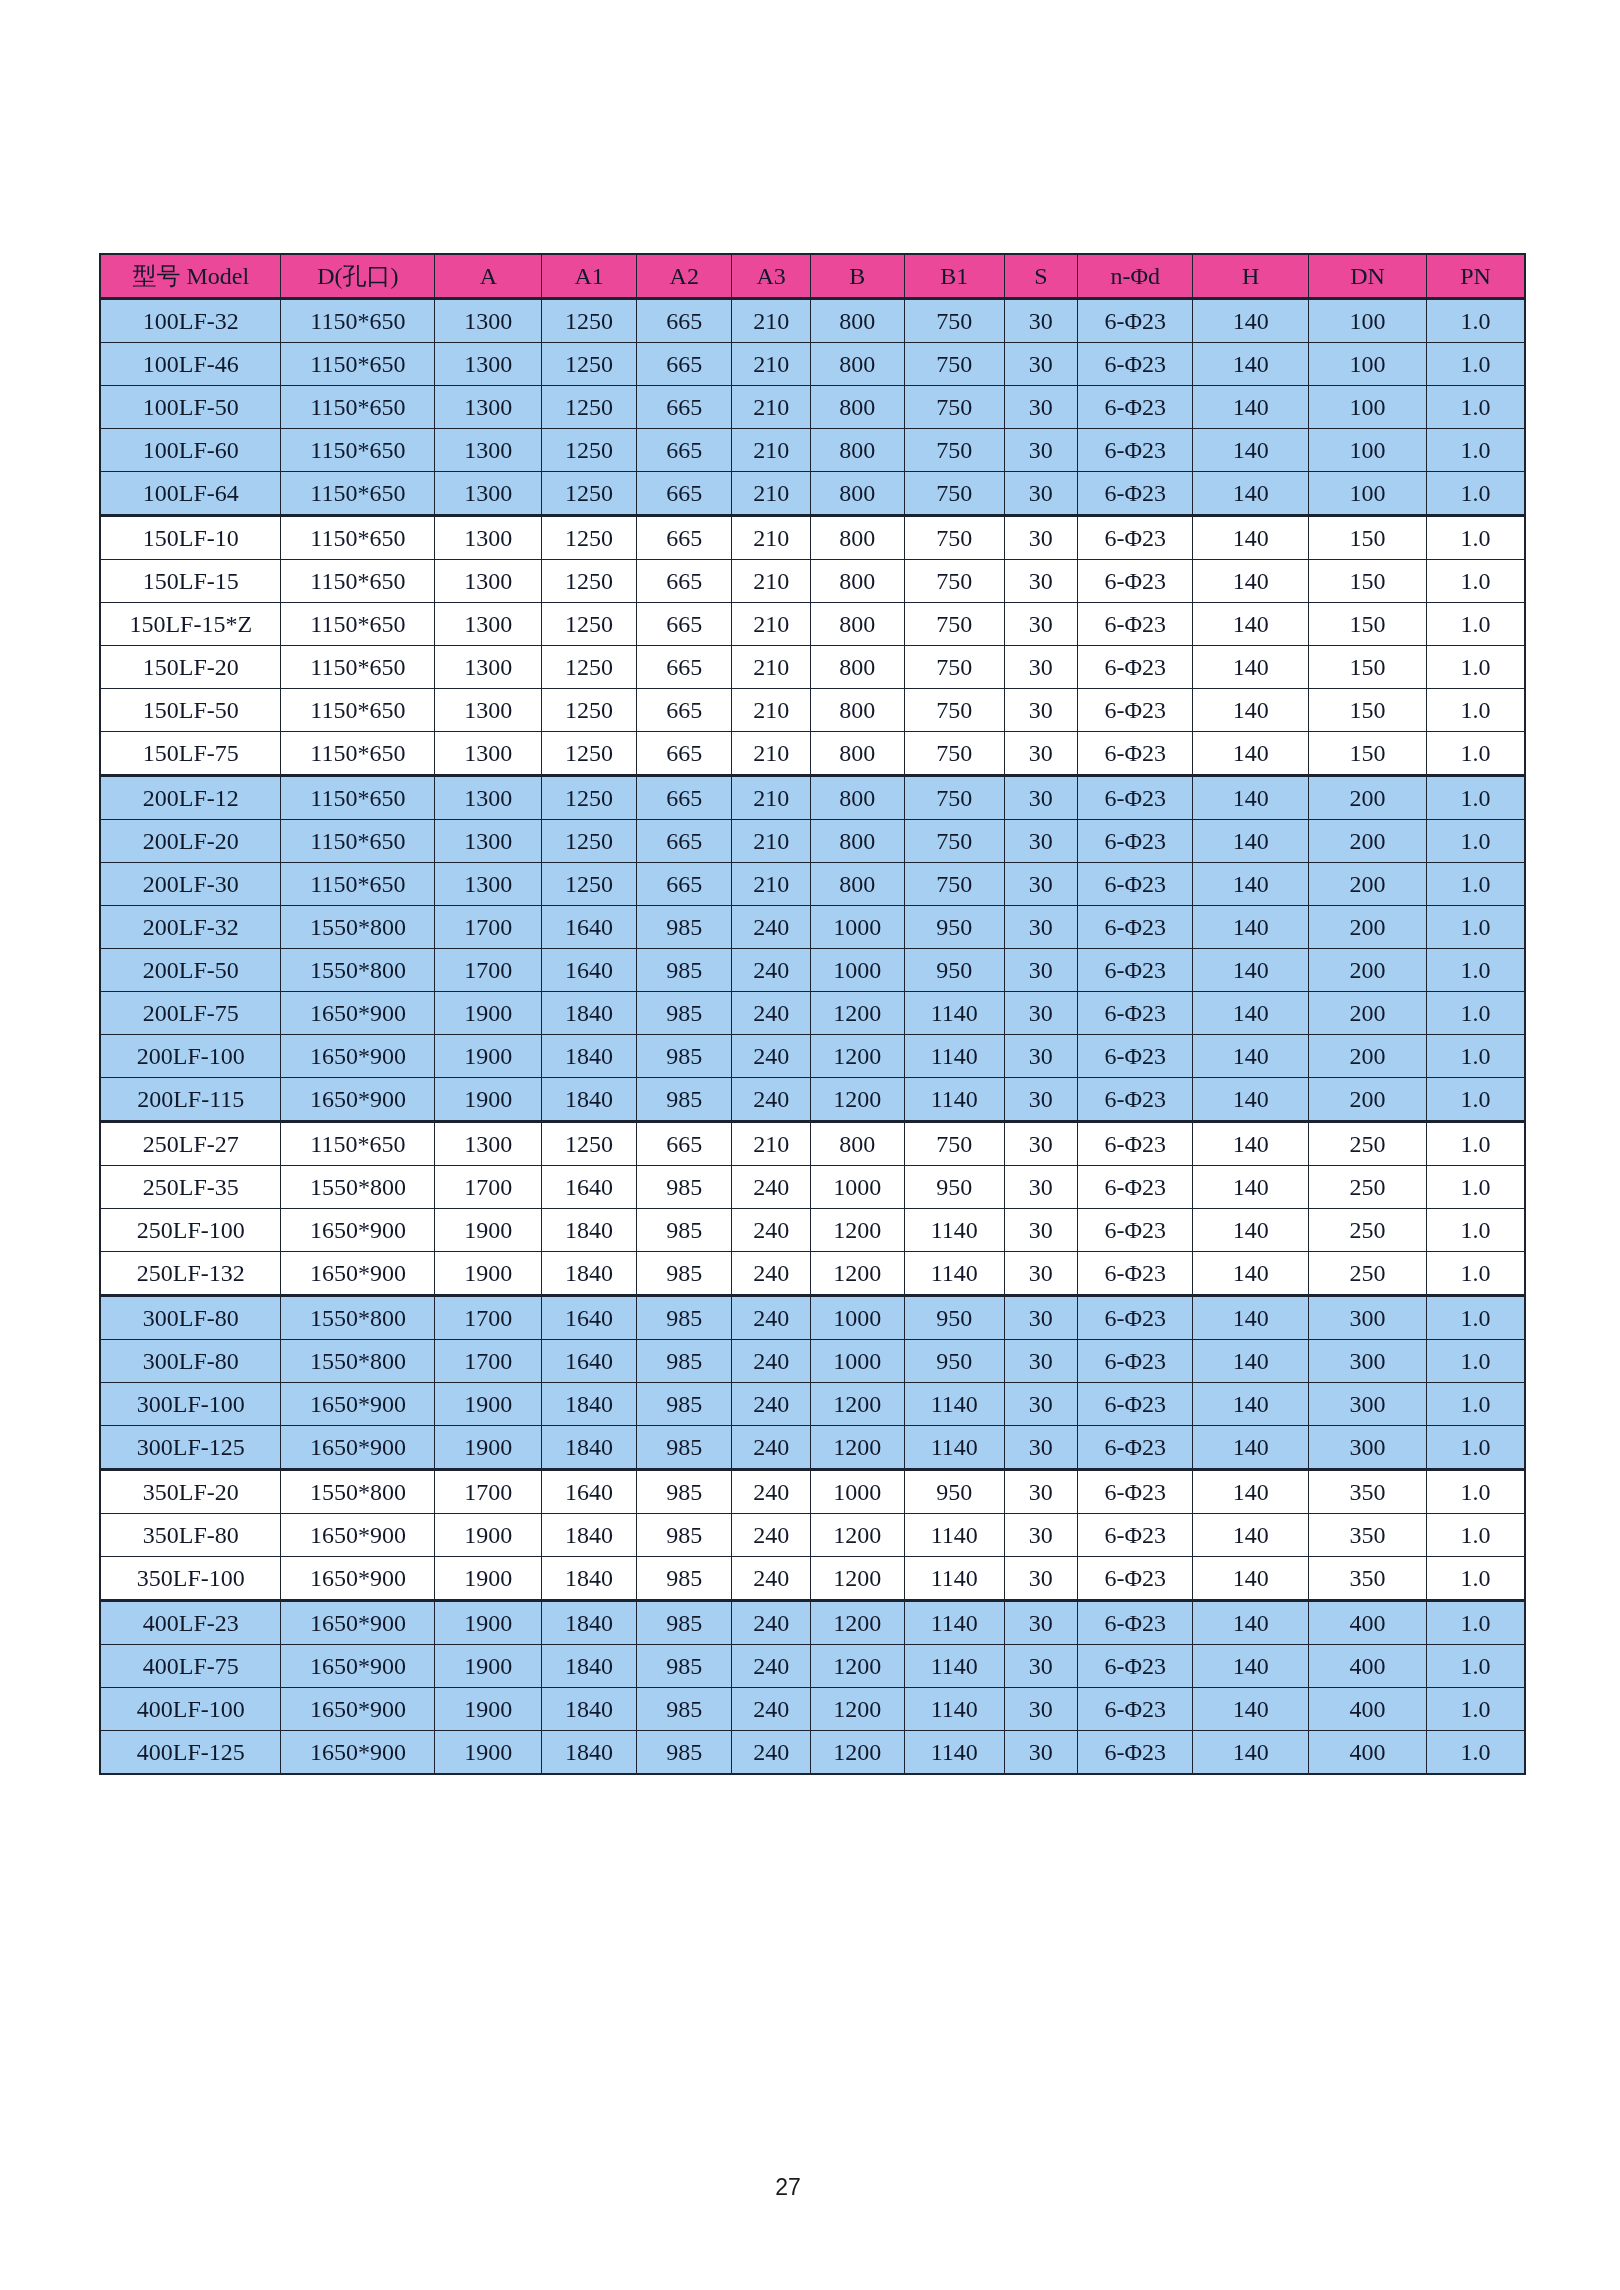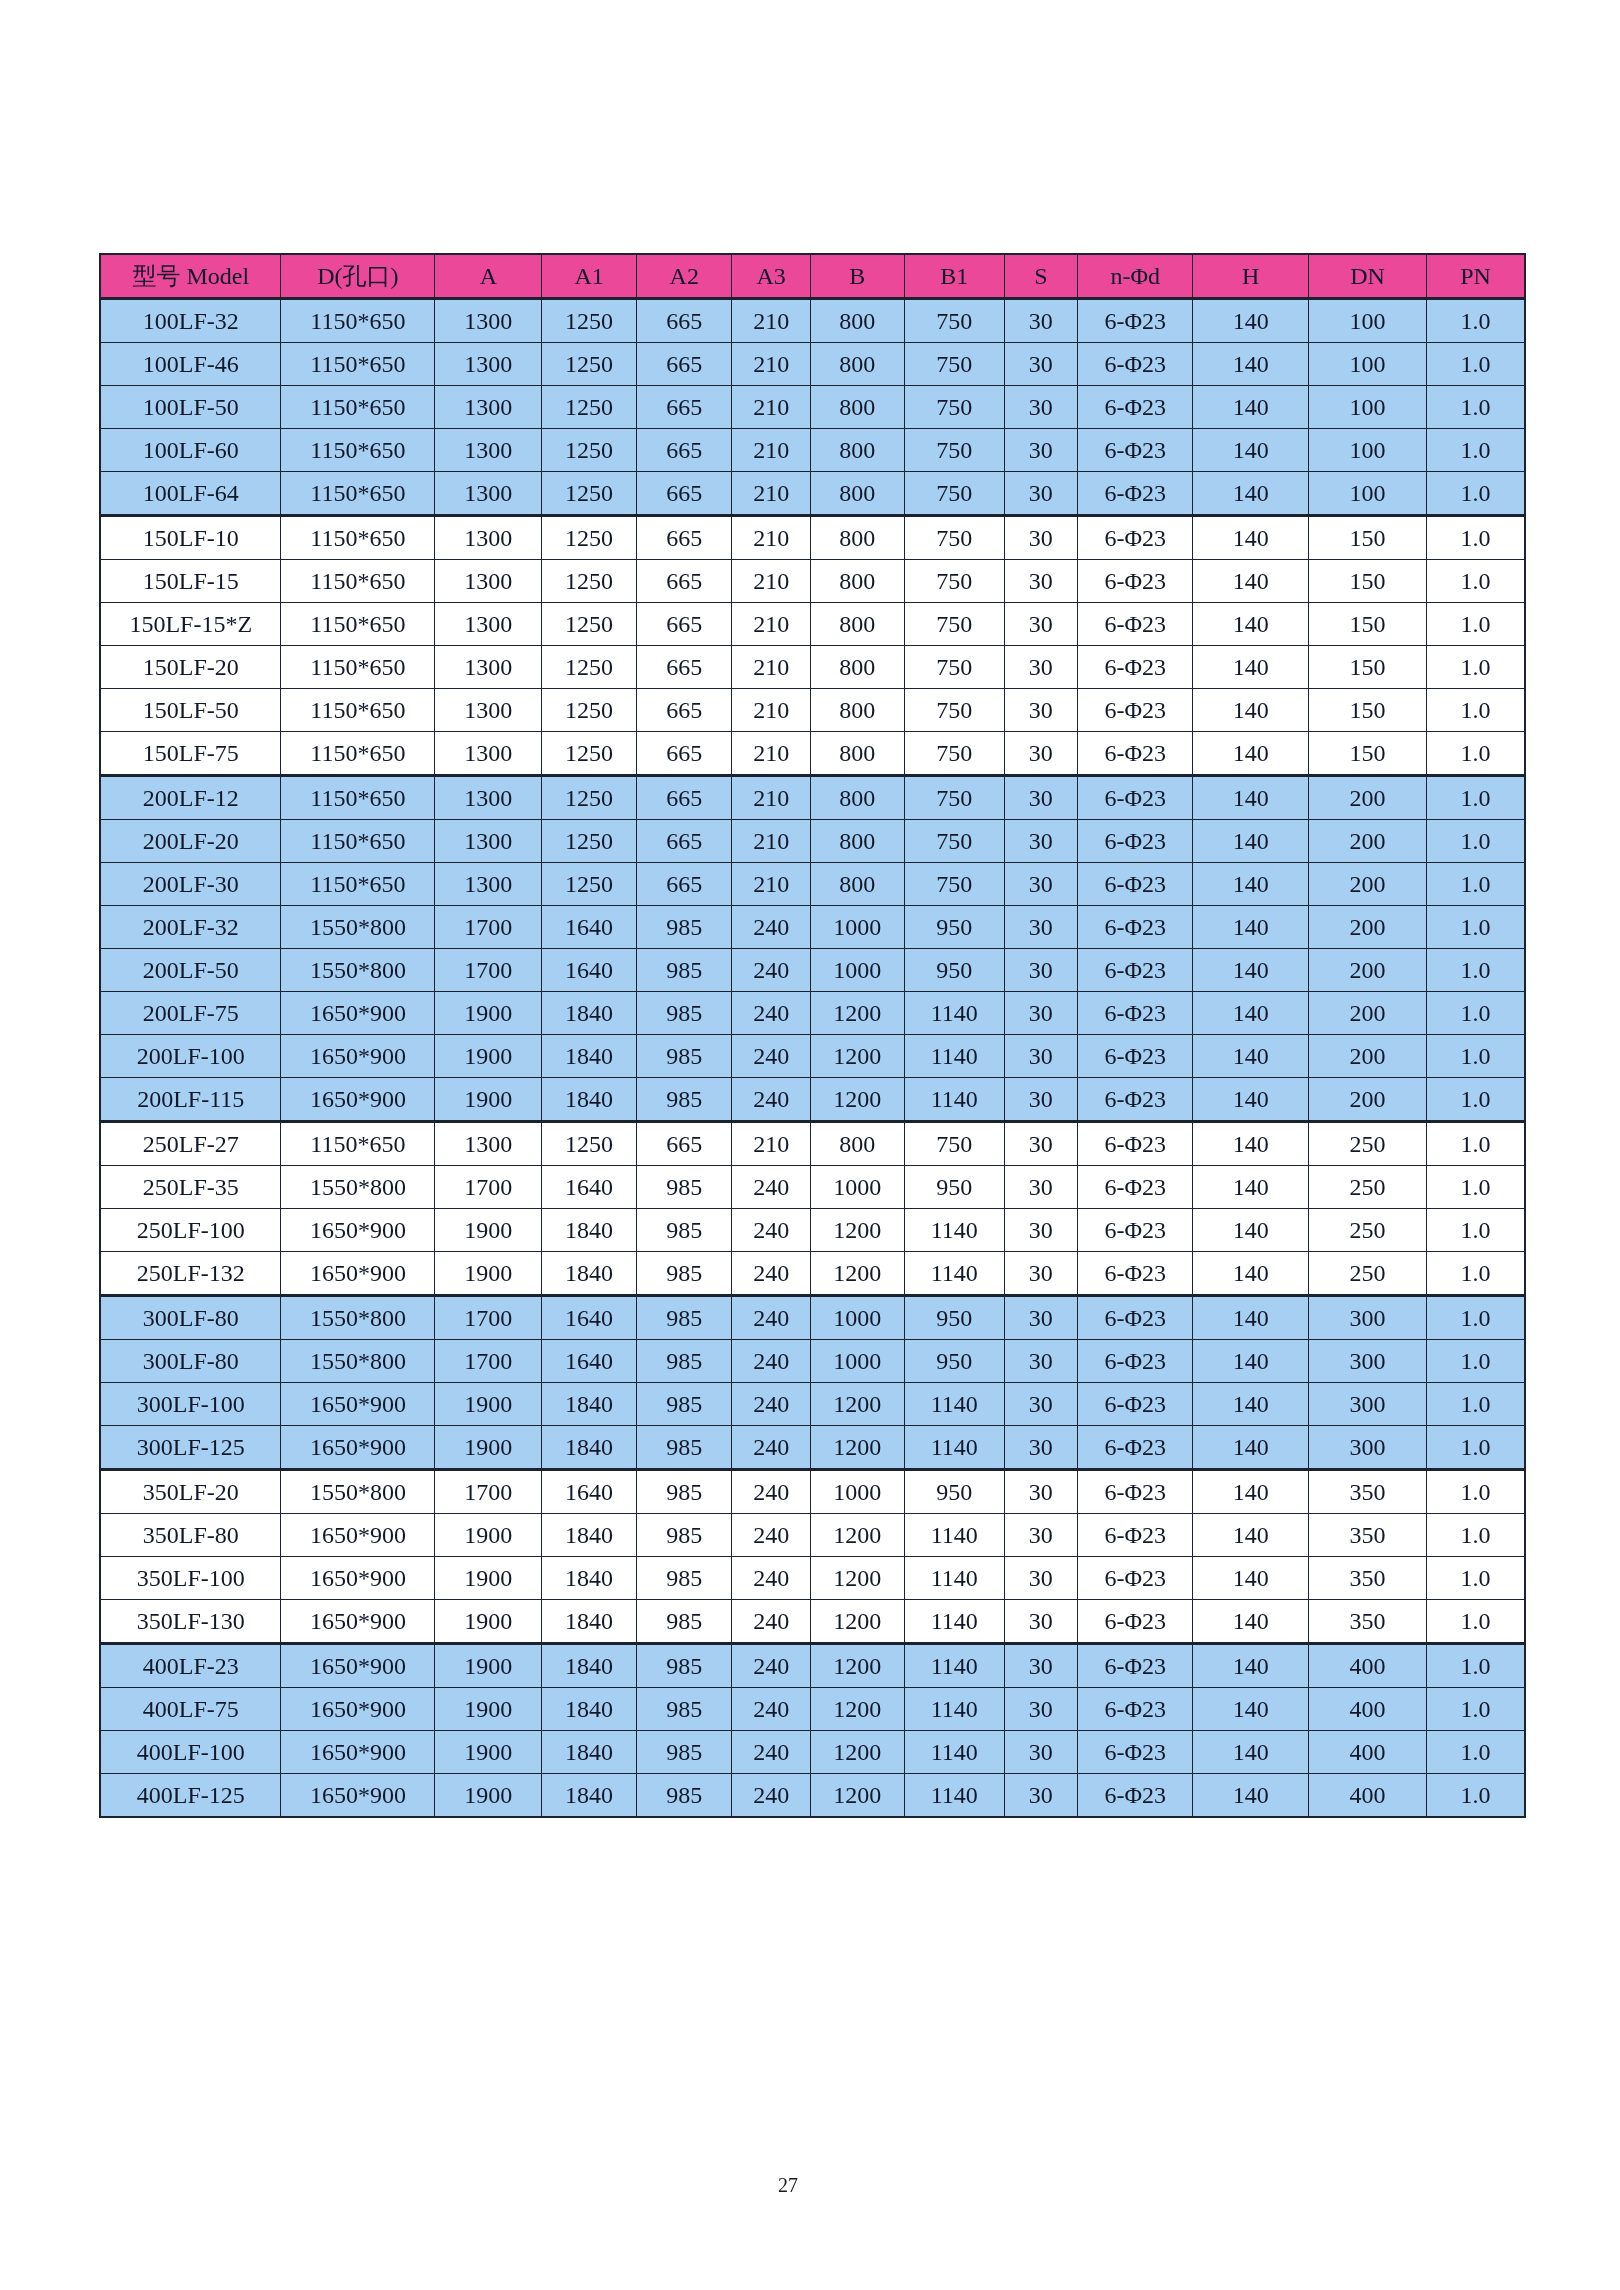--- a/index.html
+++ b/index.html
@@ -44,22 +44,22 @@
     background: #ec4899;
   }
   table.spec tr.hl td { background: #a6cff2; }
   table.spec tr.grp td { border-top-width: 3.6px; }
   .page-number {
     position: absolute;
     top: 2174px;
     left: 0;
     width: 1576px;
     text-align: center;
-    font-family: Liberation Serif, serif;
-    font-size: 20px;
+    font-family: Liberation Sans, sans-serif;
+    font-size: 23px;
     color: #1a1a1a;
   }
 </style>
 </head>
 <body>
 
 <div class="table-wrap">
   <table class="spec">
     <colgroup id="spec-cols">
         <col style="width: 12.7%;">
@@ -537,35 +537,20 @@
           <td>985</td>
           <td>240</td>
           <td>1200</td>
           <td>1140</td>
           <td>30</td>
           <td>6-Φ23</td>
           <td>140</td>
           <td>350</td>
           <td>1.0</td>
         </tr>
-        <tr>
-          <td>350LF-130</td>
-          <td>1650*900</td>
-          <td>1900</td>
-          <td>1840</td>
-          <td>985</td>
-          <td>240</td>
-          <td>1200</td>
-          <td>1140</td>
-          <td>30</td>
-          <td>6-Φ23</td>
-          <td>140</td>
-          <td>350</td>
-          <td>1.0</td>
-        </tr>
         <tr class="hl grp">
           <td>400LF-23</td>
           <td>1650*900</td>
           <td>1900</td>
           <td>1840</td>
           <td>985</td>
           <td>240</td>
           <td>1200</td>
           <td>1140</td>
           <td>30</td>

